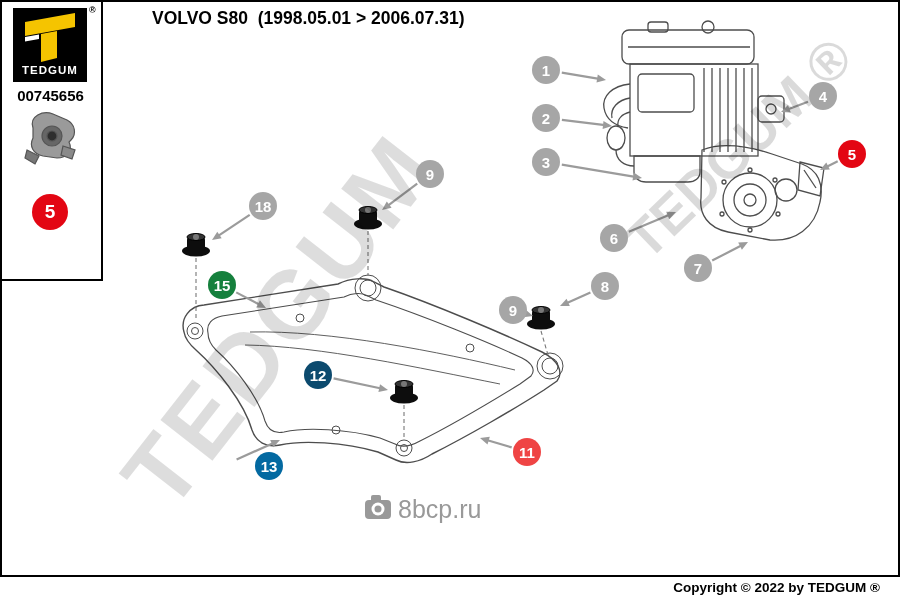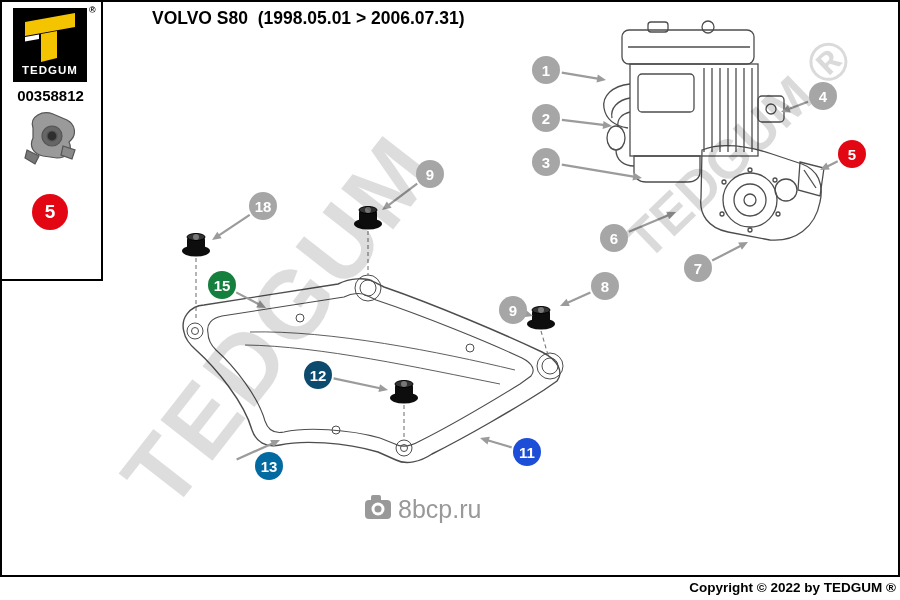--- a/index.html
+++ b/index.html
@@ -9,21 +9,21 @@
         box-sizing:border-box;pointer-events:none;z-index:7;}
   .sidebar{position:absolute;left:0;top:0;width:103px;height:281px;background:#fff;
         border-right:2px solid #000;border-bottom:2px solid #000;box-sizing:border-box;z-index:6;}
   .logo-box{position:absolute;left:13px;top:8px;width:74px;height:74px;}
   .reg{position:absolute;left:89px;top:5px;font-size:9px;font-weight:bold;}
   .part-number{position:absolute;top:87px;left:0;width:100%;text-align:center;font-weight:bold;font-size:15px;}
   .thumb{position:absolute;left:19px;top:106px;}
   .badge{position:absolute;left:32px;top:194px;width:36px;height:36px;border-radius:50%;
         color:#fff;font-weight:bold;font-size:19px;display:flex;align-items:center;justify-content:center;}
   .title{position:absolute;left:112px;top:8px;font-size:17.5px;font-weight:bold;z-index:6;white-space:pre;margin-left:40px;}
-  .copyright{position:absolute;right:4px;top:580px;font-size:13.5px;font-weight:bold;z-index:8;}
+  .copyright{position:absolute;right:20px;top:580px;font-size:13.5px;font-weight:bold;z-index:8;}
   svg.diagram{position:absolute;left:0;top:0;z-index:2;}
   #callouts{position:absolute;left:0;top:0;width:900px;height:600px;z-index:4;pointer-events:none;}
   .callout{position:absolute;width:28px;height:28px;border-radius:50%;color:#fff;font-weight:bold;
         font-size:15px;display:flex;align-items:center;justify-content:center;}
   .drawline{stroke:#4d4d4d;fill:none;}
 </style>
 </head>
 <body>
 
 <div class="page">
@@ -177,37 +177,37 @@
       <div class="callout" style="left: 532px; top: 56px; background: rgb(166, 166, 166);">1</div>
       <div class="callout" style="left: 532px; top: 104px; background: rgb(166, 166, 166);">2</div>
       <div class="callout" style="left: 532px; top: 148px; background: rgb(166, 166, 166);">3</div>
       <div class="callout" style="left: 809px; top: 82px; background: rgb(166, 166, 166);">4</div>
       <div class="callout" style="left: 838px; top: 140px; background: rgb(227, 6, 19);">5</div>
       <div class="callout" style="left: 600px; top: 224px; background: rgb(166, 166, 166);">6</div>
       <div class="callout" style="left: 684px; top: 254px; background: rgb(166, 166, 166);">7</div>
       <div class="callout" style="left: 591px; top: 272px; background: rgb(166, 166, 166);">8</div>
       <div class="callout" style="left: 499px; top: 296px; background: rgb(166, 166, 166);">9</div>
       <div class="callout" style="left: 416px; top: 160px; background: rgb(166, 166, 166);">9</div>
-      <div class="callout" style="left: 513px; top: 438px; background: #1d4ed8;">11</div>
+      <div class="callout" style="left: 513px; top: 438px; background: #ef4444;">11</div>
       <div class="callout" style="left: 304px; top: 361px; background: #0c4a6e;">12</div>
       <div class="callout" style="left: 208px; top: 452px; background: #0369a1; margin-left: 47px;">13</div>
       <div class="callout" style="left: 249px; top: 192px; background: rgb(166, 166, 166);">18</div>
       <div class="callout" style="left: 208px; top: 271px; background: #15803d;">15</div>
     </div>
 
   <div class="sidebar">
     <svg class="logo-box" width="74" height="74" viewBox="0 0 74 74">
       <rect width="74" height="74" fill="#000"></rect>
       <polygon points="12,14 62,5 62,19 12,28" fill="#f5c400"></polygon>
       <polygon points="28,26 44,23 44,50 28,54" fill="#f5c400"></polygon>
       <polygon points="12,29 26,26.5 26,31 12,33.5" fill="#fff"></polygon>
       <text x="37" y="66" text-anchor="middle" font-size="11.5" font-weight="bold" fill="#fff" letter-spacing="1" font-family="Liberation Sans, sans-serif">TEDGUM</text>
     </svg>
     <span class="reg">®</span>
-    <div class="part-number">00358812</div>
+    <div class="part-number">00745656</div>
     <svg class="thumb" width="64" height="66" viewBox="0 0 64 66">
       <g stroke="#555" stroke-width="1.2">
         <path d="M14,22 C10,10 24,4 34,8 L48,14 C56,18 58,28 52,34 L50,36 C54,44 48,52 38,52 L24,50 C14,48 10,40 14,32 Z" fill="#9a9a9a"></path>
         <circle cx="33" cy="30" r="10" fill="#666"></circle>
         <circle cx="33" cy="30" r="5" fill="#2e2e2e"></circle>
         <path d="M8,44 L20,50 L16,58 L6,52 Z" fill="#777"></path>
         <path d="M44,40 L56,44 L53,53 L42,49 Z" fill="#8a8a8a"></path>
       </g>
     </svg>
     <div class="badge" style="background: rgb(227, 6, 19);">5</div>

